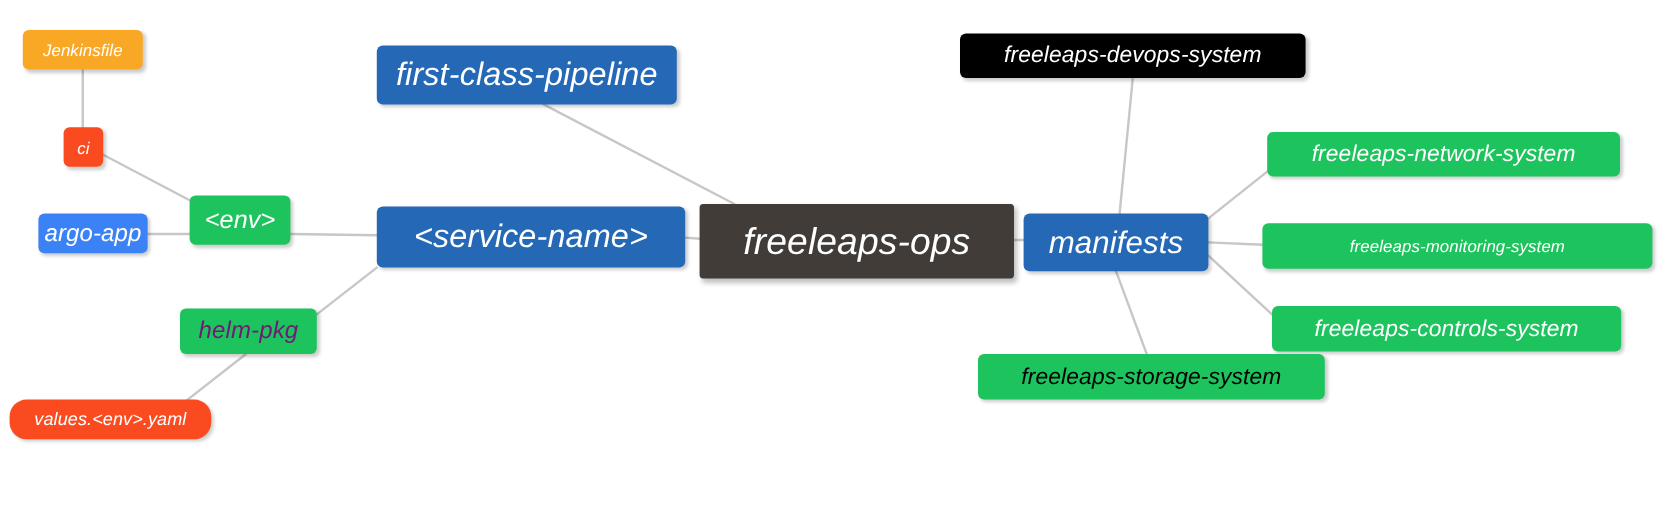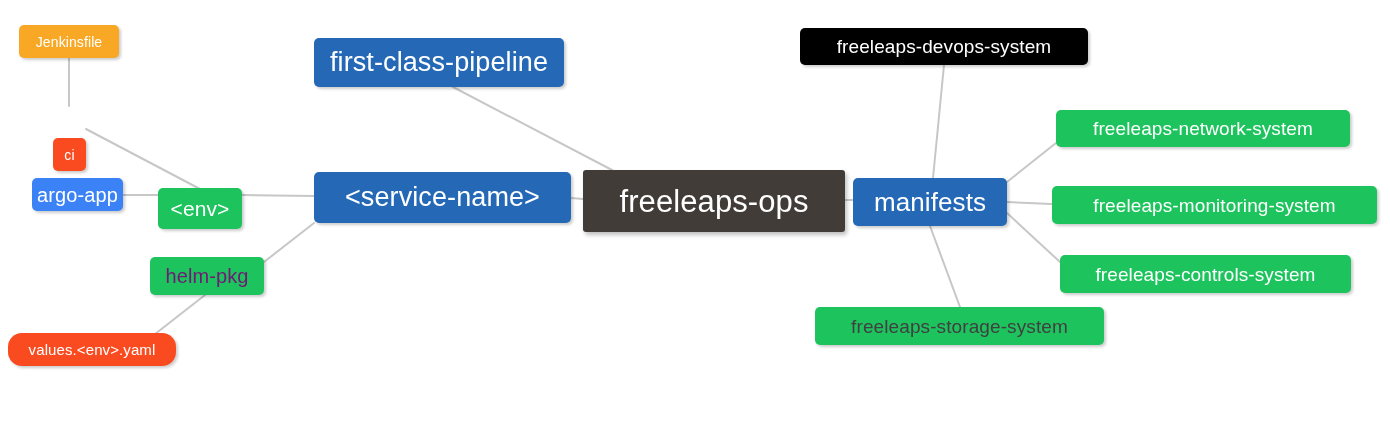--- a/index.html
+++ b/index.html
@@ -13,20 +13,21 @@
     height: 421px;
     position: relative;
     overflow: hidden;
     font-family: "Liberation Sans", sans-serif;
   }
   #canvas {
     position: absolute;
     left: 0; top: 0;
     width: 1390px;
     height: 421px;
+    font-style: italic;
   }
   #edges {
     position: absolute;
     left: 0; top: 0;
     width: 1390px;
     height: 421px;
     z-index: 1;
     pointer-events: none;
   }
   .node {
@@ -64,27 +65,27 @@
       <path d="M 845,200 L 853,200" stroke="#c7c7c7" stroke-width="2" fill="none" stroke-linecap="round"></path>
       <path d="M 933,178 L 944,65" stroke="#c7c7c7" stroke-width="2" fill="none" stroke-linecap="round"></path>
       <path d="M 1007,182 L 1056,143" stroke="#c7c7c7" stroke-width="2" fill="none" stroke-linecap="round"></path>
       <path d="M 1007,202 L 1052,204" stroke="#c7c7c7" stroke-width="2" fill="none" stroke-linecap="round"></path>
       <path d="M 1007,213 L 1060,262" stroke="#c7c7c7" stroke-width="2" fill="none" stroke-linecap="round"></path>
       <path d="M 930,226 L 960,307" stroke="#c7c7c7" stroke-width="2" fill="none" stroke-linecap="round"></path>
     </svg>
 <div class="node" style="left: 19px; top: 25px; width: 100px; height: 33px; background: rgb(249, 168, 37); color: rgb(255, 255, 255); font-size: 14px;">
       <span>Jenkinsfile</span>
     </div>
-    <div class="node" style="left: 53px; top: 106px; width: 33px; height: 33px; background: rgb(250, 75, 32); color: rgb(255, 255, 255); font-size: 14px; margin-top: 32px;">
+    <div class="node" style="left: 53px; top: 106px; width: 33px; height: 33px; background: rgb(250, 75, 32); color: rgb(255, 255, 255); font-size: 14px;">
       <span>ci</span>
     </div>
     <div class="node" style="left: 32px; top: 178px; width: 91px; height: 33px; background: #3b82f6; color: rgb(255, 255, 255); font-size: 20px;">
       <span>argo-app</span>
     </div>
-    <div class="node" style="left: 158px; top: 188px; width: 84px; height: 41px; background: rgb(29, 196, 93); color: rgb(255, 255, 255); font-size: 21px;">
+    <div class="node" style="left: 158px; top: 163px; width: 84px; height: 41px; background: rgb(29, 196, 93); color: rgb(255, 255, 255); font-size: 21px;">
       <span>&lt;env&gt;</span>
     </div>
     <div class="node" style="left: 150px; top: 257px; width: 114px; height: 38px; background: rgb(29, 196, 93); color: #701a75; font-size: 20px;">
       <span>helm-pkg</span>
     </div>
     <div class="node" style="left: 8px; top: 333px; width: 168px; height: 33px; background: rgb(250, 75, 32); color: rgb(255, 255, 255); font-size: 15px; border-radius: 14px;">
       <span>values.&lt;env&gt;.yaml</span>
     </div>
     <div class="node" style="left: 314px; top: 38px; width: 250px; height: 49px; background: rgb(37, 105, 182); color: rgb(255, 255, 255); font-size: 27px;">
       <span>first-class-pipeline</span>
@@ -97,22 +98,22 @@
     </div>
     <div class="node" style="left: 853px; top: 178px; width: 154px; height: 48px; background: rgb(37, 105, 182); color: rgb(255, 255, 255); font-size: 26px;">
       <span>manifests</span>
     </div>
     <div class="node" style="left: 800px; top: 28px; width: 288px; height: 37px; background: #000000; color: rgb(255, 255, 255); font-size: 19px;">
       <span>freeleaps-devops-system</span>
     </div>
     <div class="node" style="left: 1056px; top: 110px; width: 294px; height: 37px; background: rgb(29, 196, 93); color: rgb(255, 255, 255); font-size: 19px;">
       <span>freeleaps-network-system</span>
     </div>
-    <div class="node" style="left: 1052px; top: 186px; width: 325px; height: 38px; background: rgb(29, 196, 93); color: rgb(255, 255, 255); font-size: 19px;">
+    <div class="node" style="left: 1052px; top: 186px; width: 325px; height: 38px; background: rgb(29, 196, 93); color: rgb(255, 255, 255); font-size: 14px;">
       <span>freeleaps-monitoring-system</span>
     </div>
     <div class="node" style="left: 1060px; top: 255px; width: 291px; height: 38px; background: rgb(29, 196, 93); color: rgb(255, 255, 255); font-size: 19px; justify-content: center;">
       <span>freeleaps-controls-system</span>
     </div>
-    <div class="node" style="left: 815px; top: 307px; width: 289px; height: 38px; background: rgb(29, 196, 93); color: #404040; font-size: 19px;">
+    <div class="node" style="left: 815px; top: 295px; width: 289px; height: 38px; background: rgb(29, 196, 93); color: #000000; font-size: 19px;">
       <span>freeleaps-storage-system</span>
     </div>
   </div>
 
 </body></html>

